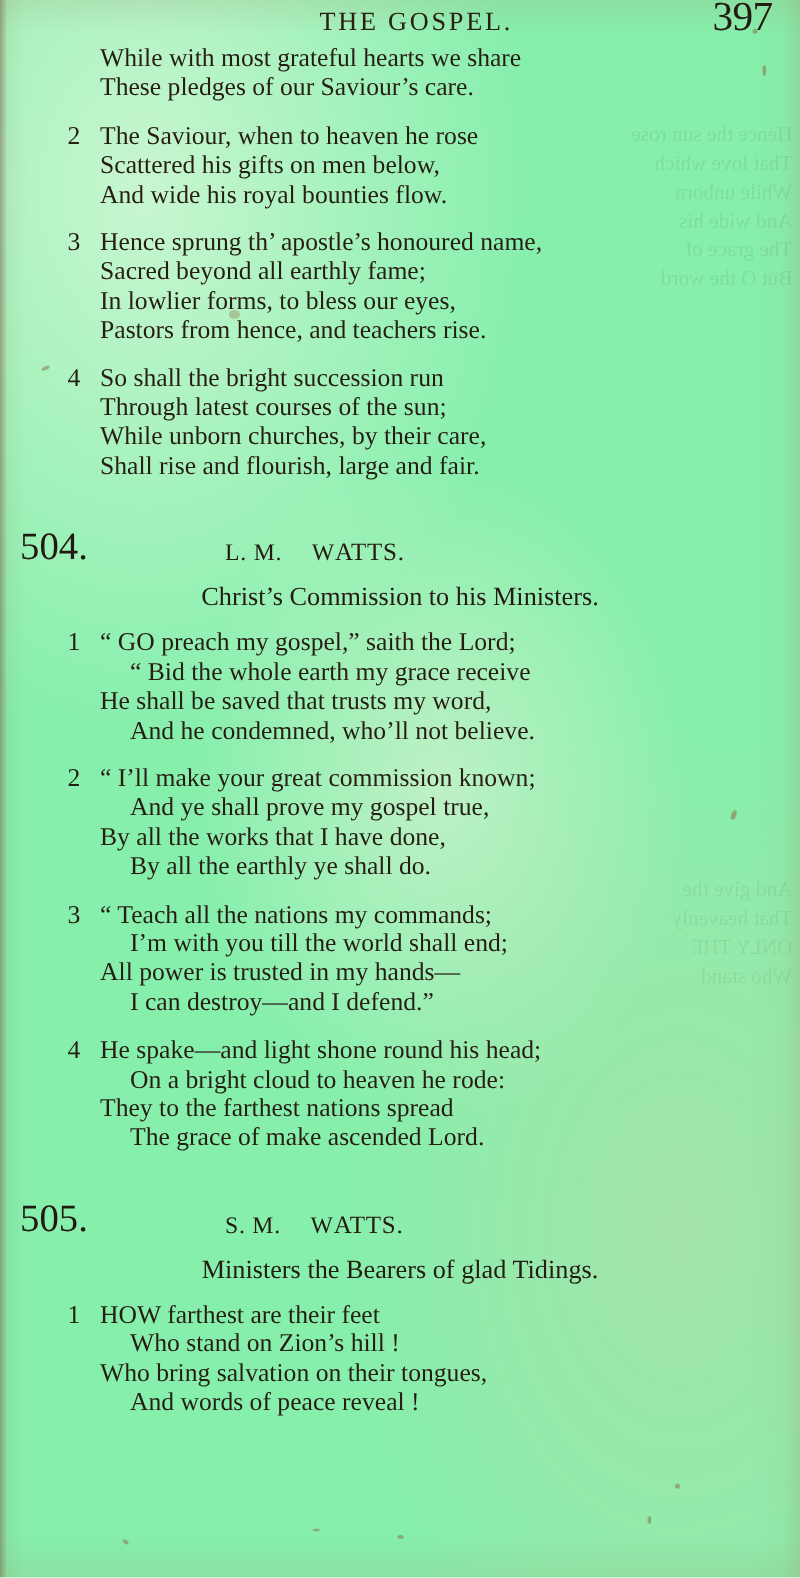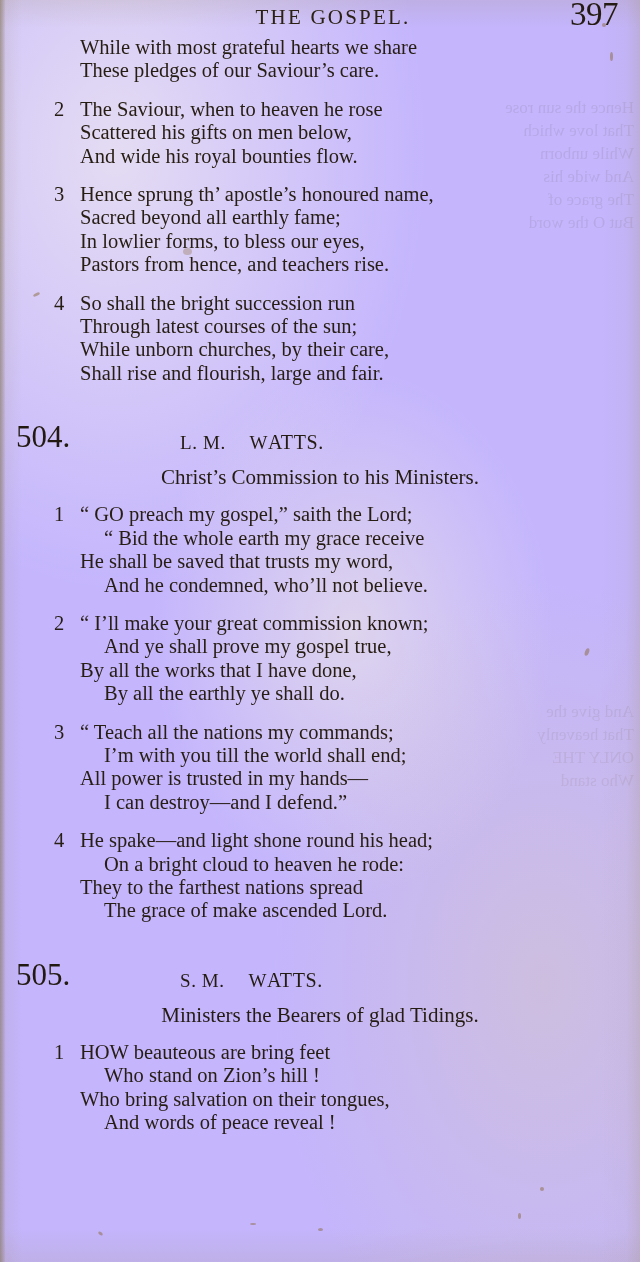--- a/index.html
+++ b/index.html
@@ -6,21 +6,21 @@
     margin: 0;
     padding: 0;
     background: #ffffff;
   }
 
   #page {
     position: relative;
     width: 640px;
     height: 1262px;
     overflow: hidden;
-    background: #c4b5fd;
+    background: #86efac;
     font-family: "Liberation Serif", "DejaVu Serif", serif;
     color: #241c12;
     -webkit-font-smoothing: antialiased;
   }
 
   
   #page .paper-grain {
     position: absolute;
     inset: 0;
     pointer-events: none;
@@ -288,21 +288,21 @@
         <span class="smallcap">S. M.</span>
         <span class="meta-gap"></span>
         <span class="smallcap"><span>W</span><span class="sc">ATTS</span><span class="sc">.</span></span>
       </div>
     </div>
     <div class="hymn-sub">Ministers the Bearers of glad Tidings.</div>
 
     <div class="stanza">
       <div class="vline">
         <span class="vnum">1</span>
-        <span>HOW beauteous are bring feet</span>
+        <span>HOW farthest are their feet</span>
       </div>
       <div class="vline ind">Who stand on Zion’s hill !</div>
       <div class="vline">Who bring salvation on their tongues,</div>
       <div class="vline ind">And words of peace reveal !</div>
     </div>
 
   </div>
 
   <div class="paper-grain"></div>
   <div class="edge-shade"></div>

